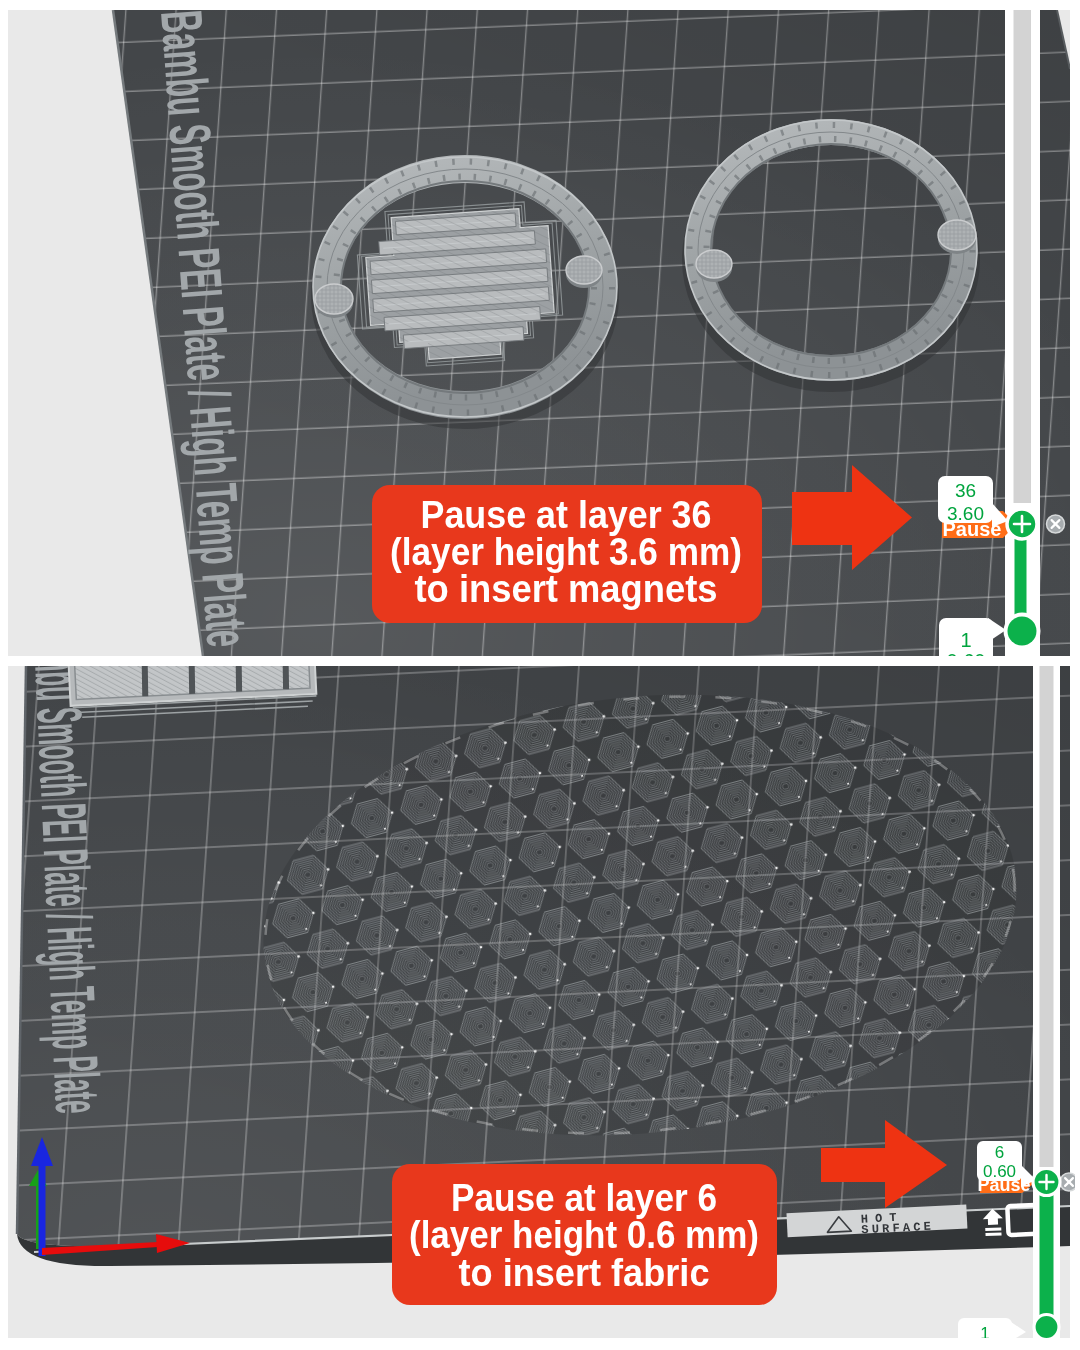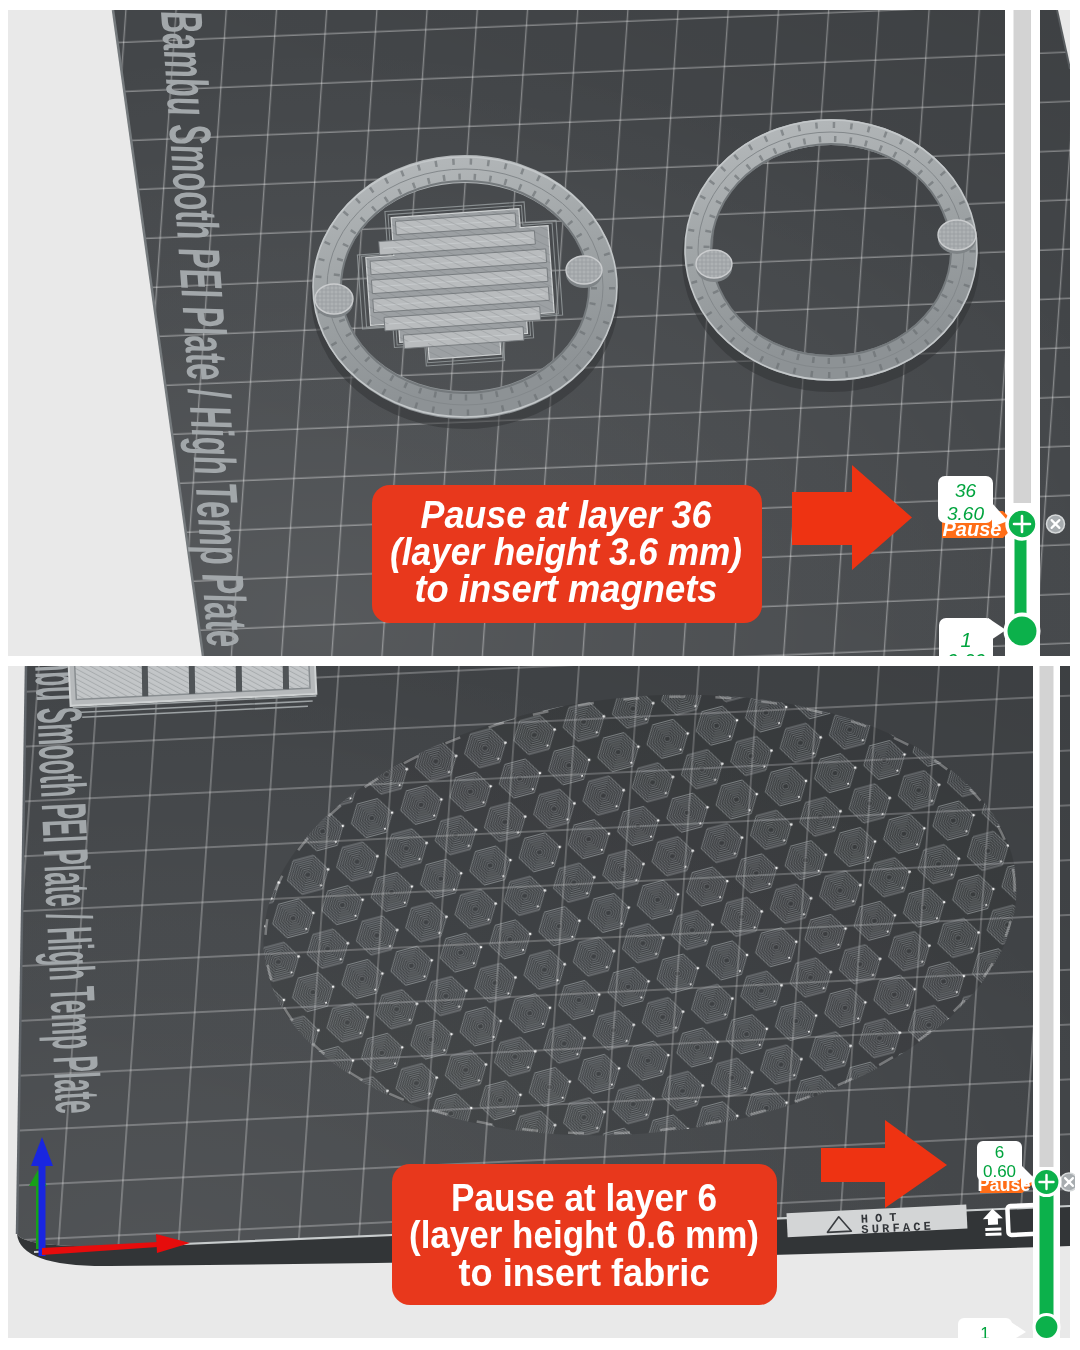--- a/index.html
+++ b/index.html
@@ -1,18 +1,18 @@
 <!DOCTYPE html>
 <html><head>
 <meta charset="utf-8">
 <style>
   html,body{margin:0;padding:0;width:1080px;height:1350px;background:#ffffff;overflow:hidden;
     font-family:"Liberation Sans", sans-serif;}
   .panel{position:absolute;left:0;overflow:hidden;background:#e9e9e9;}
-  #p1{top:10px;width:1080px;height:646px;font-style:italic;}
+  #p1{top:10px;width:1080px;height:646px;}
   #p2{top:666px;width:1080px;height:672px;}
   svg{display:block;}
 </style>
 </head>
 <body>
 <div class="panel" id="p1">
 <svg width="1080" height="646" viewBox="0 10 1080 646">
 <defs>
   <pattern id="grid1" width="50.2" height="49.4" patternUnits="userSpaceOnUse" patternTransform="skewX(-4) skewY(-2.4)">
     <rect width="50.2" height="49.4" fill="none"></rect>

